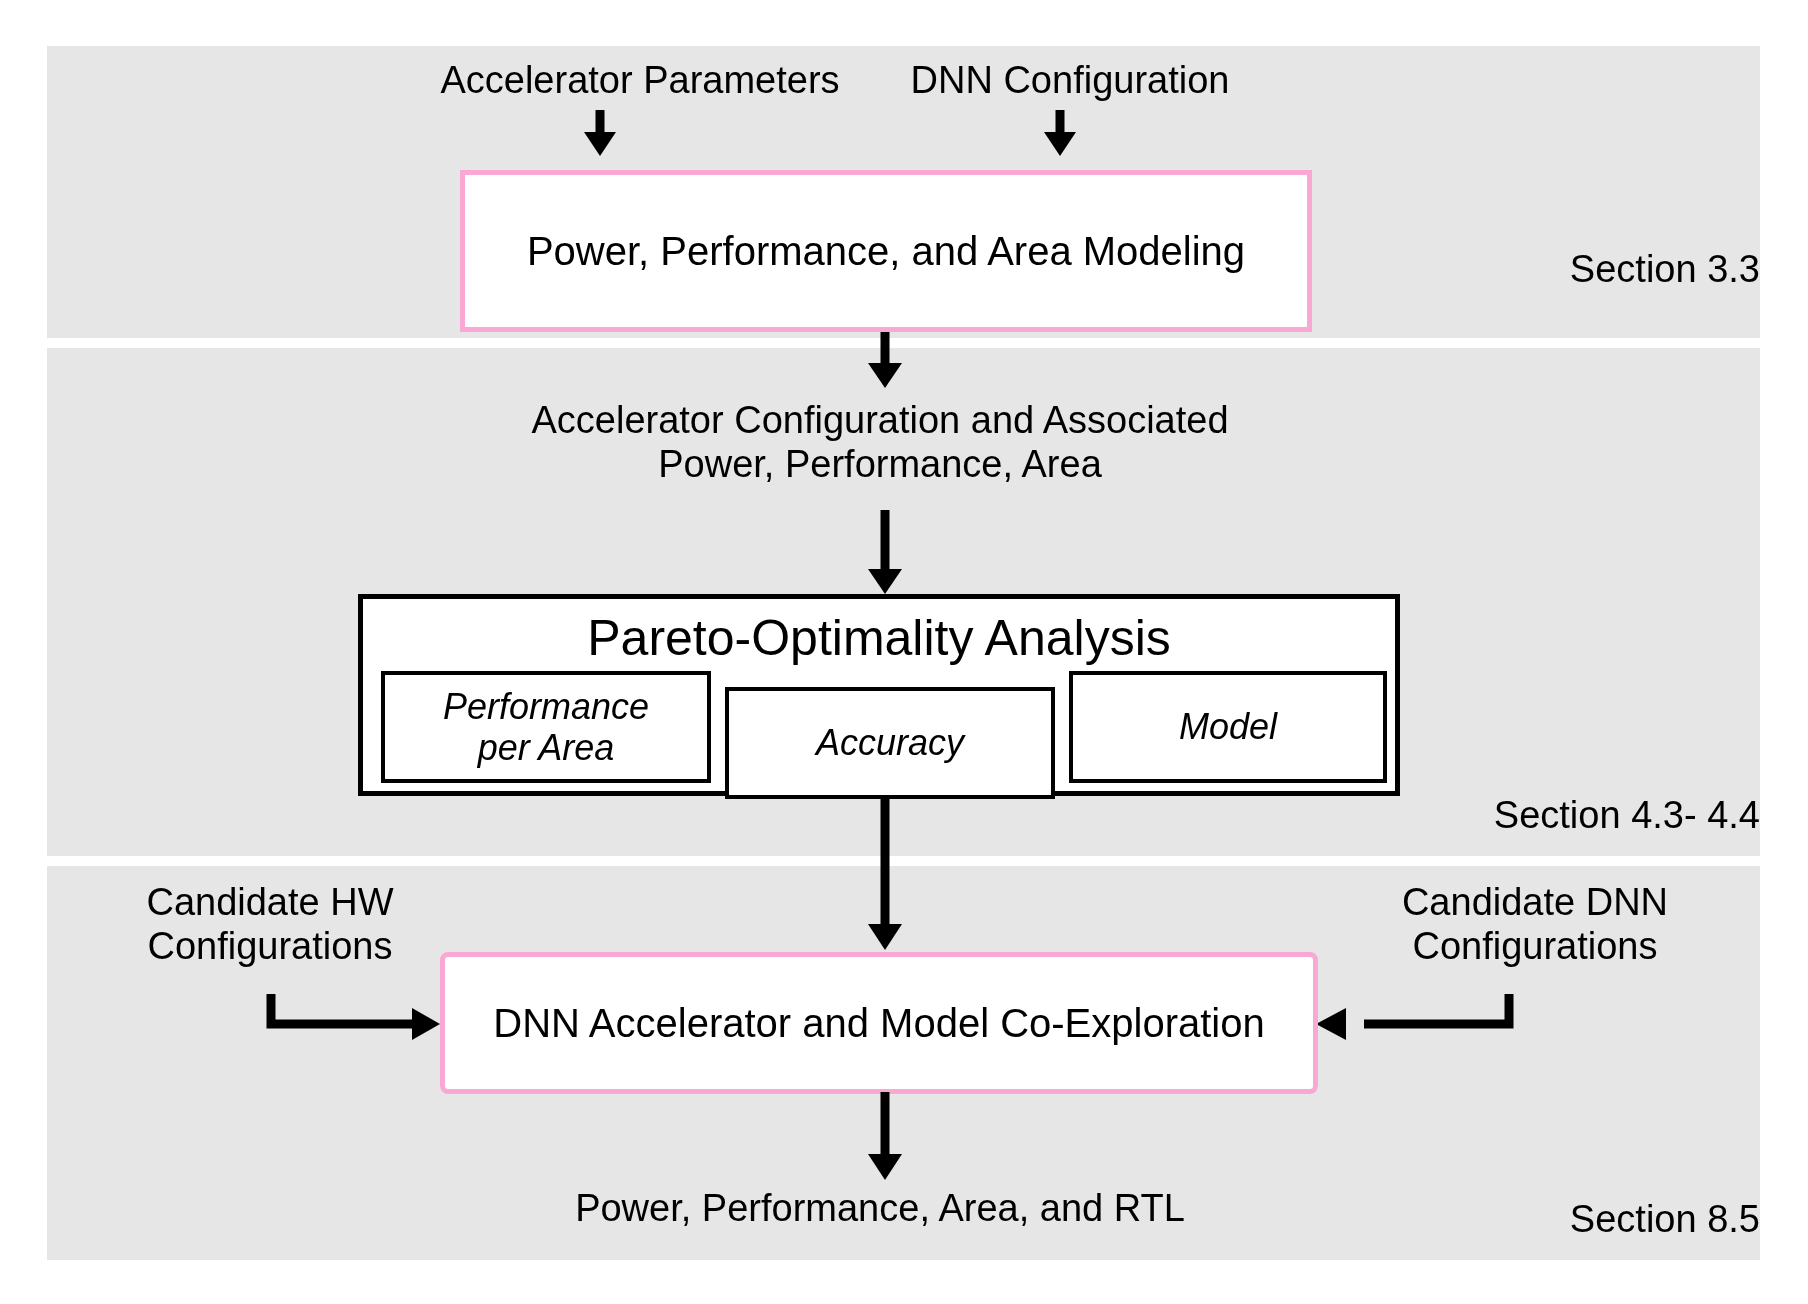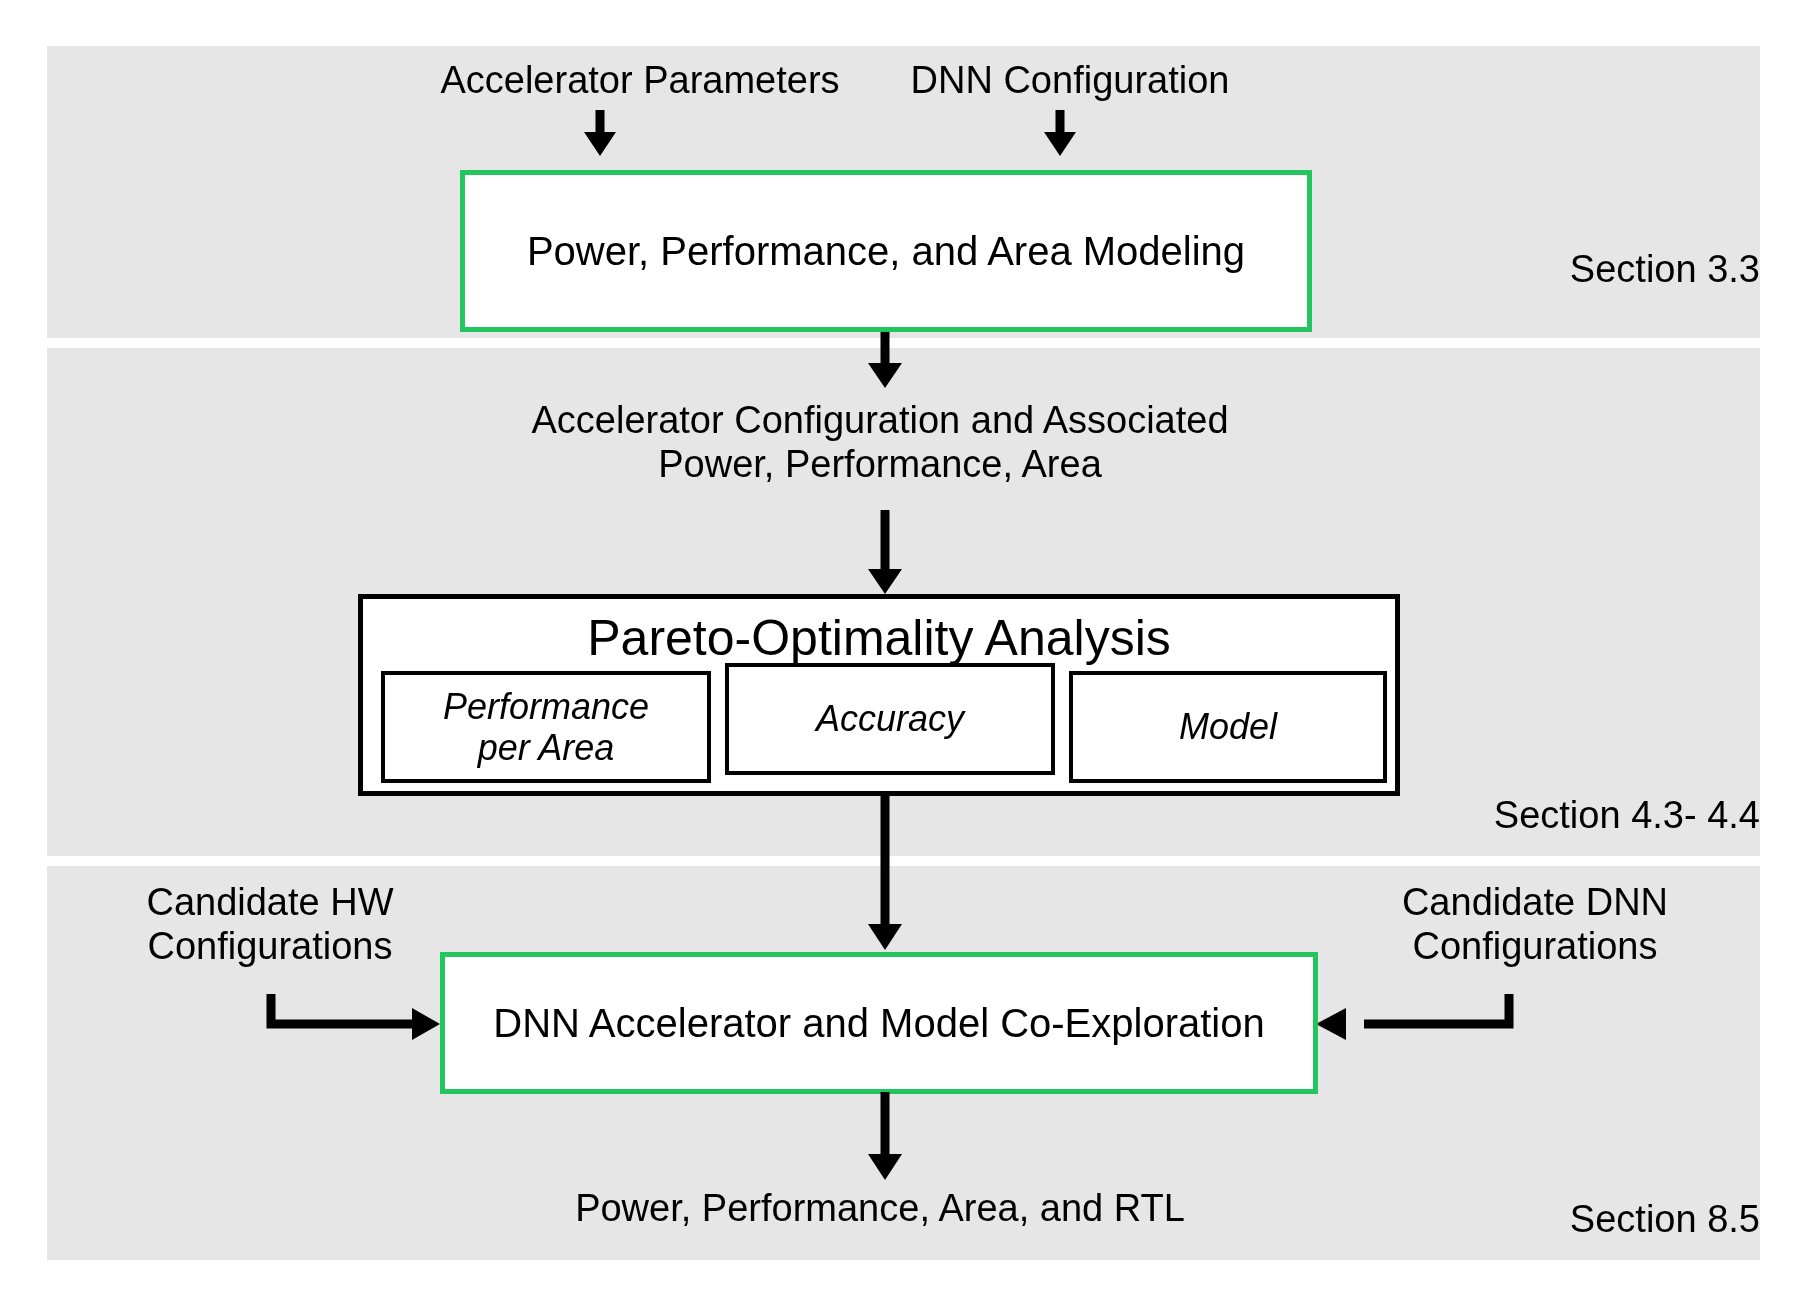--- a/index.html
+++ b/index.html
@@ -33,21 +33,21 @@
     position: absolute;
     font-size: 38px;
     line-height: 1.17;
     color: #000;
     text-align: center;
     white-space: pre-line;
   }
   .node-box {
     position: absolute;
     background: #ffffff;
-    border: 5px solid #22c55e;
+    border: 5px solid #f9a8d4;
     box-sizing: border-box;
     display: flex;
     align-items: center;
     justify-content: center;
   }
   .node-label {
     font-size: 40px;
     color: #000;
     text-align: center;
     white-space: nowrap;
@@ -133,21 +133,21 @@
     <polygon points="30,84 13,59 47,59" fill="#000"></polygon>
   </svg>
 
   <div class="pareto-box" style="left:358px; top:594px; width:1042px; height:202px;">
     <div class="pareto-title">Pareto-Optimality Analysis</div>
 
     <div class="sub-box" style="left:18px; top:72px; width:330px; height:112px;">
       <span class="sub-label">Performance
 per Area</span>
     </div>
-    <div class="sub-box" style="left:362px; top:64px; width:330px; height:112px;">
+    <div class="sub-box" style="left:362px; top:88px; width:330px; height:112px;">
       <span class="sub-label">Accuracy</span>
     </div>
     <div class="sub-box" style="left:706px; top:72px; width:318px; height:112px;">
       <span class="sub-label">Model</span>
     </div>
   </div>
 
   <svg class="arrow-svg" style="left:855px; top:796px;" width="60" height="156" viewBox="0 0 60 156">
     <line x1="30" y1="0" x2="30" y2="132" stroke="#000" stroke-width="9"></line>
     <polygon points="30,154 13,128 47,128" fill="#000"></polygon>
@@ -161,21 +161,21 @@
   <svg class="arrow-svg" style="left:266px; top:992px;" width="180" height="60" viewBox="0 0 180 60">
     <path d="M5,2 L5,32 L150,32" stroke="#000" stroke-width="9" fill="none"></path>
     <polygon points="174,32 146,16 146,48" fill="#000"></polygon>
   </svg>
 
   <svg class="arrow-svg" style="left:1314px; top:992px;" width="200" height="60" viewBox="0 0 200 60">
     <path d="M195,2 L195,32 L50,32" stroke="#000" stroke-width="9" fill="none"></path>
     <polygon points="2,32 32,16 32,48" fill="#000"></polygon>
   </svg>
 
-  <div class="node-box" style="left:440px; top:952px; width:878px; height:142px;">
+  <div class="node-box" style="left:440px; top:952px; width:878px; height:142px;border-radius:8px;">
     <span class="node-label">DNN Accelerator and Model Co-Exploration</span>
   </div>
 
   <svg class="arrow-svg" style="left:855px; top:1092px;" width="60" height="90" viewBox="0 0 60 90">
     <line x1="30" y1="0" x2="30" y2="64" stroke="#000" stroke-width="9"></line>
     <polygon points="30,88 13,62 47,62" fill="#000"></polygon>
   </svg>
 
   <div class="flow-label" style="left:400px; top:1186px; width:960px;">Power, Performance, Area, and RTL</div>
 

